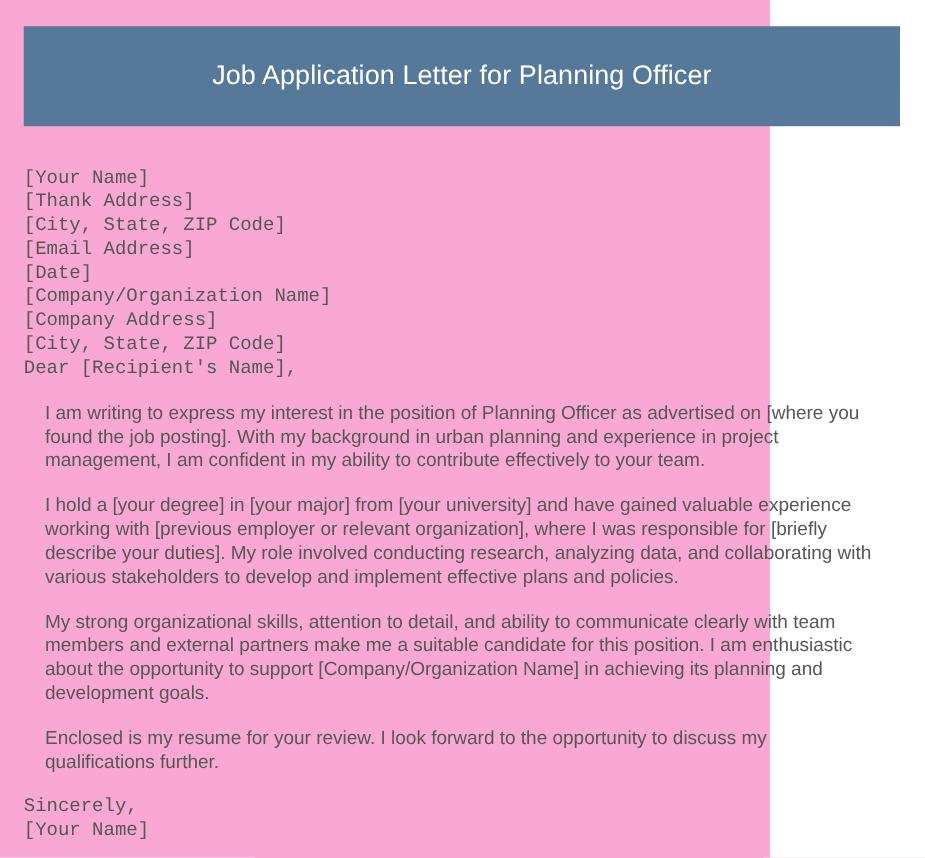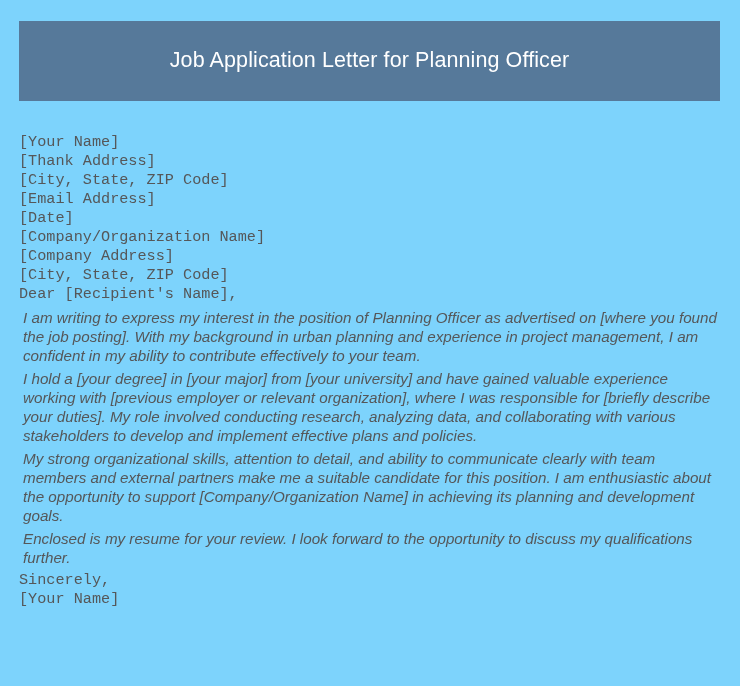--- a/index.html
+++ b/index.html
@@ -10,23 +10,23 @@
   body {
     width: 740px;
     height: 686px;
     overflow: hidden;
     font-family: "Liberation Sans", sans-serif;
     -webkit-font-smoothing: antialiased;
   }
 
   .page {
     position: relative;
-    width: 740px;
+    width: 616px;
     height: 686px;
-    background: #7dd3fc;
+    background: #f9a8d4;
     box-sizing: border-box;
   }
 
   
   .header-banner {
     position: absolute;
     left: 19px;
     top: 21px;
     width: 701px;
     height: 80px;
@@ -58,23 +58,22 @@
   }
 
   .letter-line {
     display: block;
     white-space: pre-wrap;
     font-family: Liberation Mono, monospace;
   }
 
   .letter-para {
     display: block;
-    margin: 4px;
+    margin: 17px;
     text-align: left;
-    font-style: italic;
   }
 </style>
 </head>
 <body>
 
 <div class="page">
 
   <div class="header-banner">
     <div class="header-title">Job Application Letter for Planning Officer</div>
   </div>

